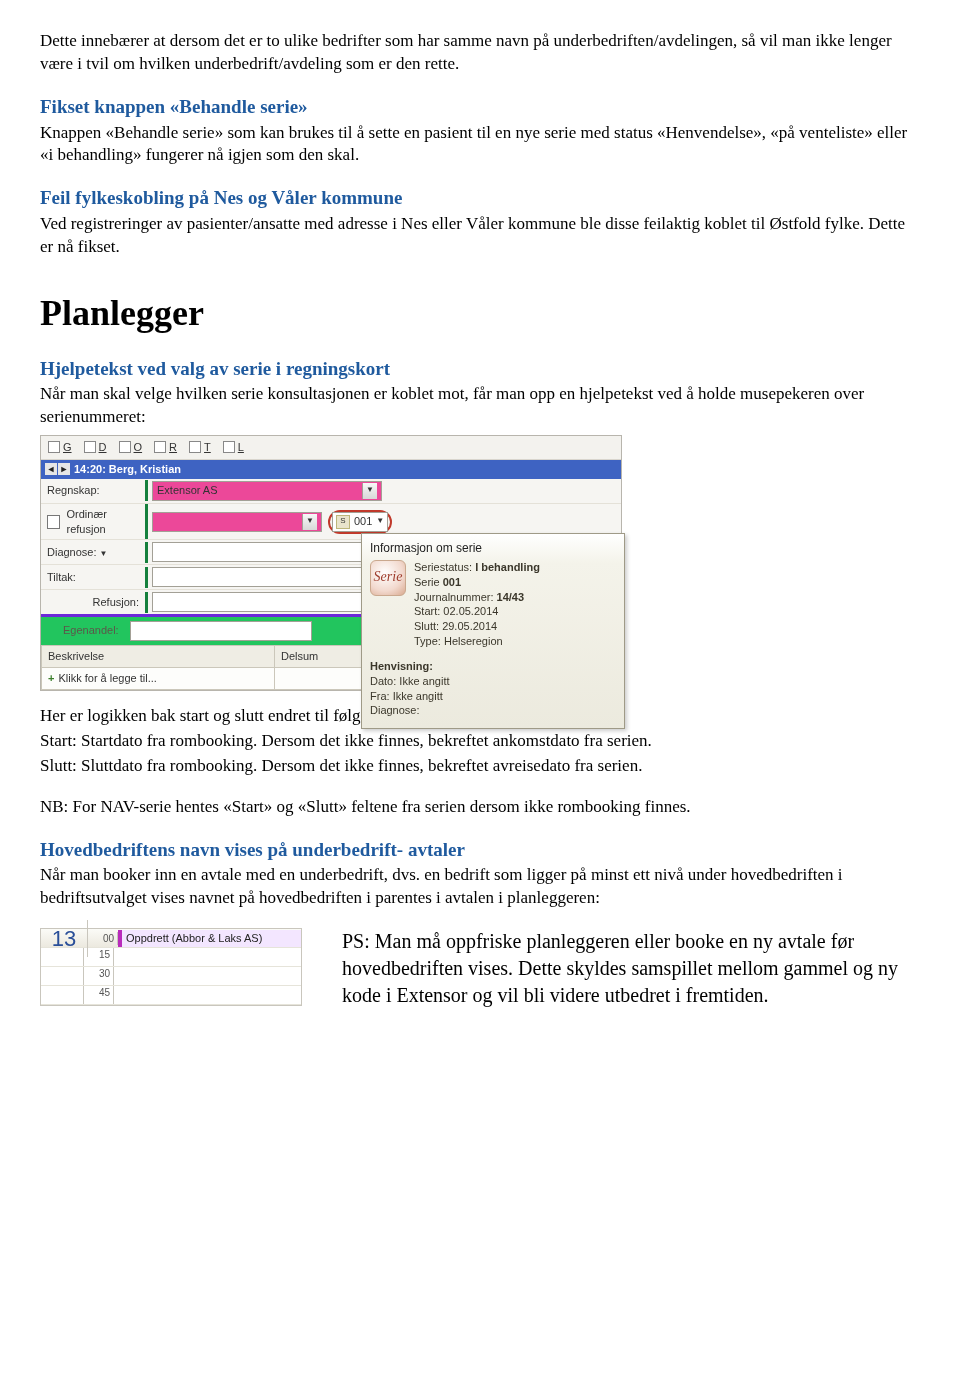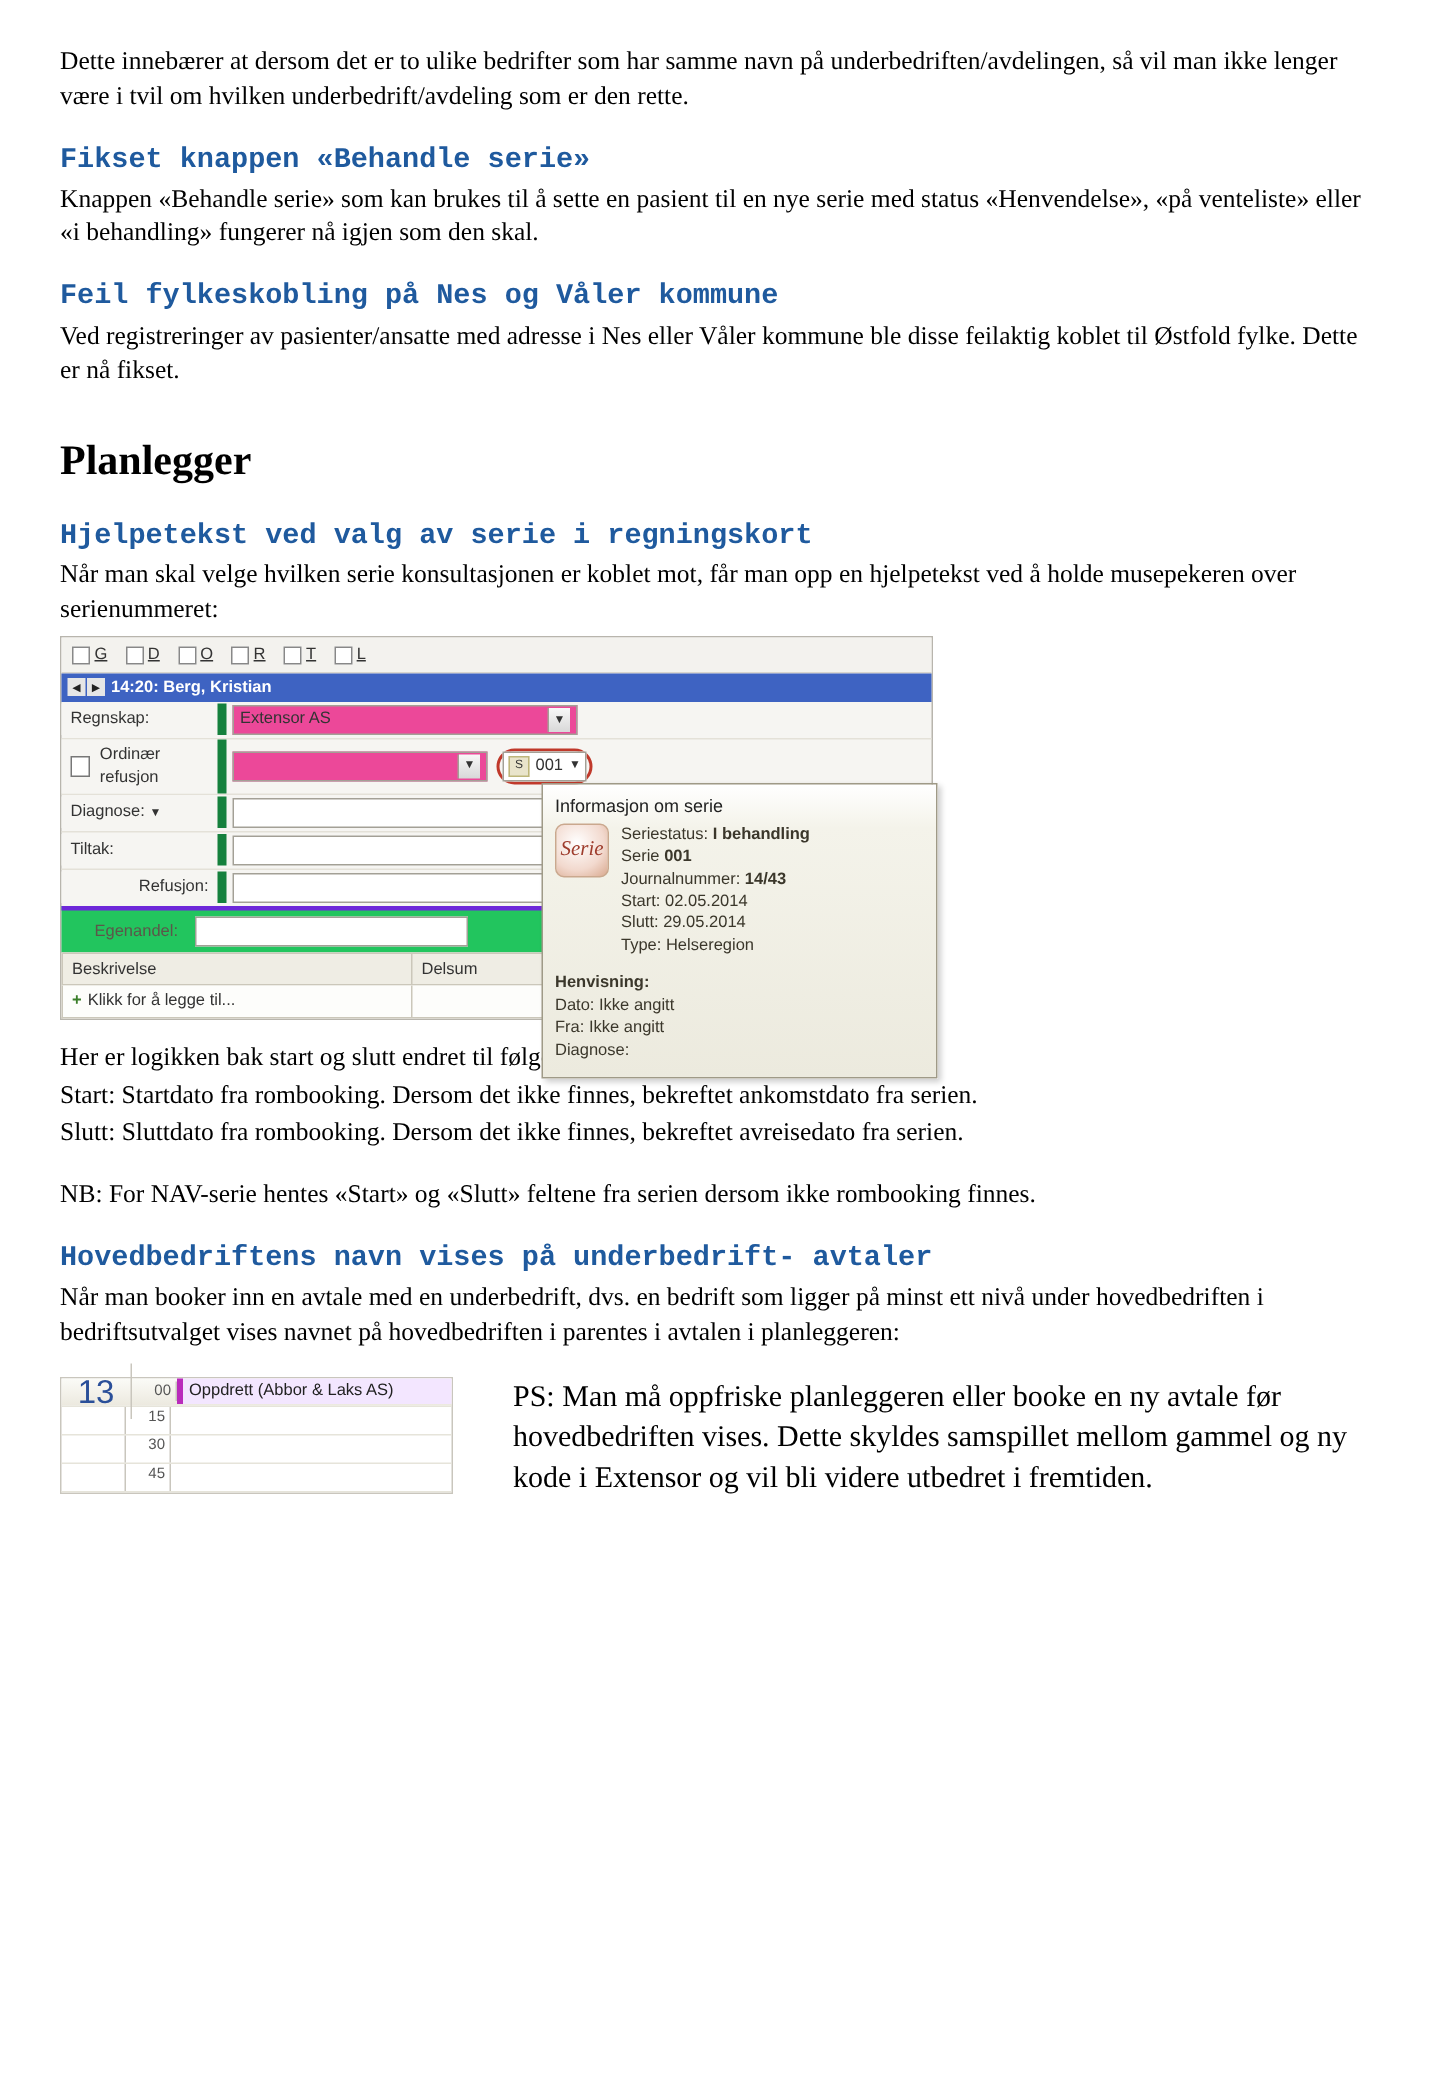--- a/index.html
+++ b/index.html
@@ -8,30 +8,30 @@
     color: #000;
     background: #fff;
     margin: 0;
     padding: 30px 40px;
     width: 960px;
     box-sizing: border-box;
     line-height: 1.35;
   }
   .para { margin: 0 0 18px 0; }
   h2.blue-heading {
-    font-family: Liberation Mono, monospace;
+    font-family: Liberation Serif, serif;
     color: #1f5a9e;
     font-weight: bold;
     font-size: 19px;
     margin: 18px 0 2px 0;
   }
   h1.section-title {
     font-family: Georgia, serif;
     font-weight: bold;
-    font-size: 28px;
+    font-size: 36px;
     margin: 30px 0 4px 0;
   }
   .tight { margin-bottom: 2px; }
 
   
   .ss1 {
     width: 580px;
     background: #f6f5f2;
     border: 1px solid #b8b5ad;
     font-family: Tahoma, Arial, sans-serif;
@@ -76,21 +76,21 @@
   .ss1 .form { position: relative; }
   .ss1 .row {
     display: flex; align-items: center;
     border-top: 1px solid #e4e1d8;
   }
   .ss1 .row:first-child { border-top: none; }
   .ss1 .lab {
     width: 92px;
     padding: 3px 6px;
     background: #f6f5f2;
-    border-right: 6px solid #15803d;
+    border-right: 3px solid #15803d;
   }
   .ss1 .val {
     flex: 1;
     padding: 2px 4px;
     display: flex;
     align-items: center;
     gap: 6px;
   }
   .ss1 .combo {
     height: 18px;

